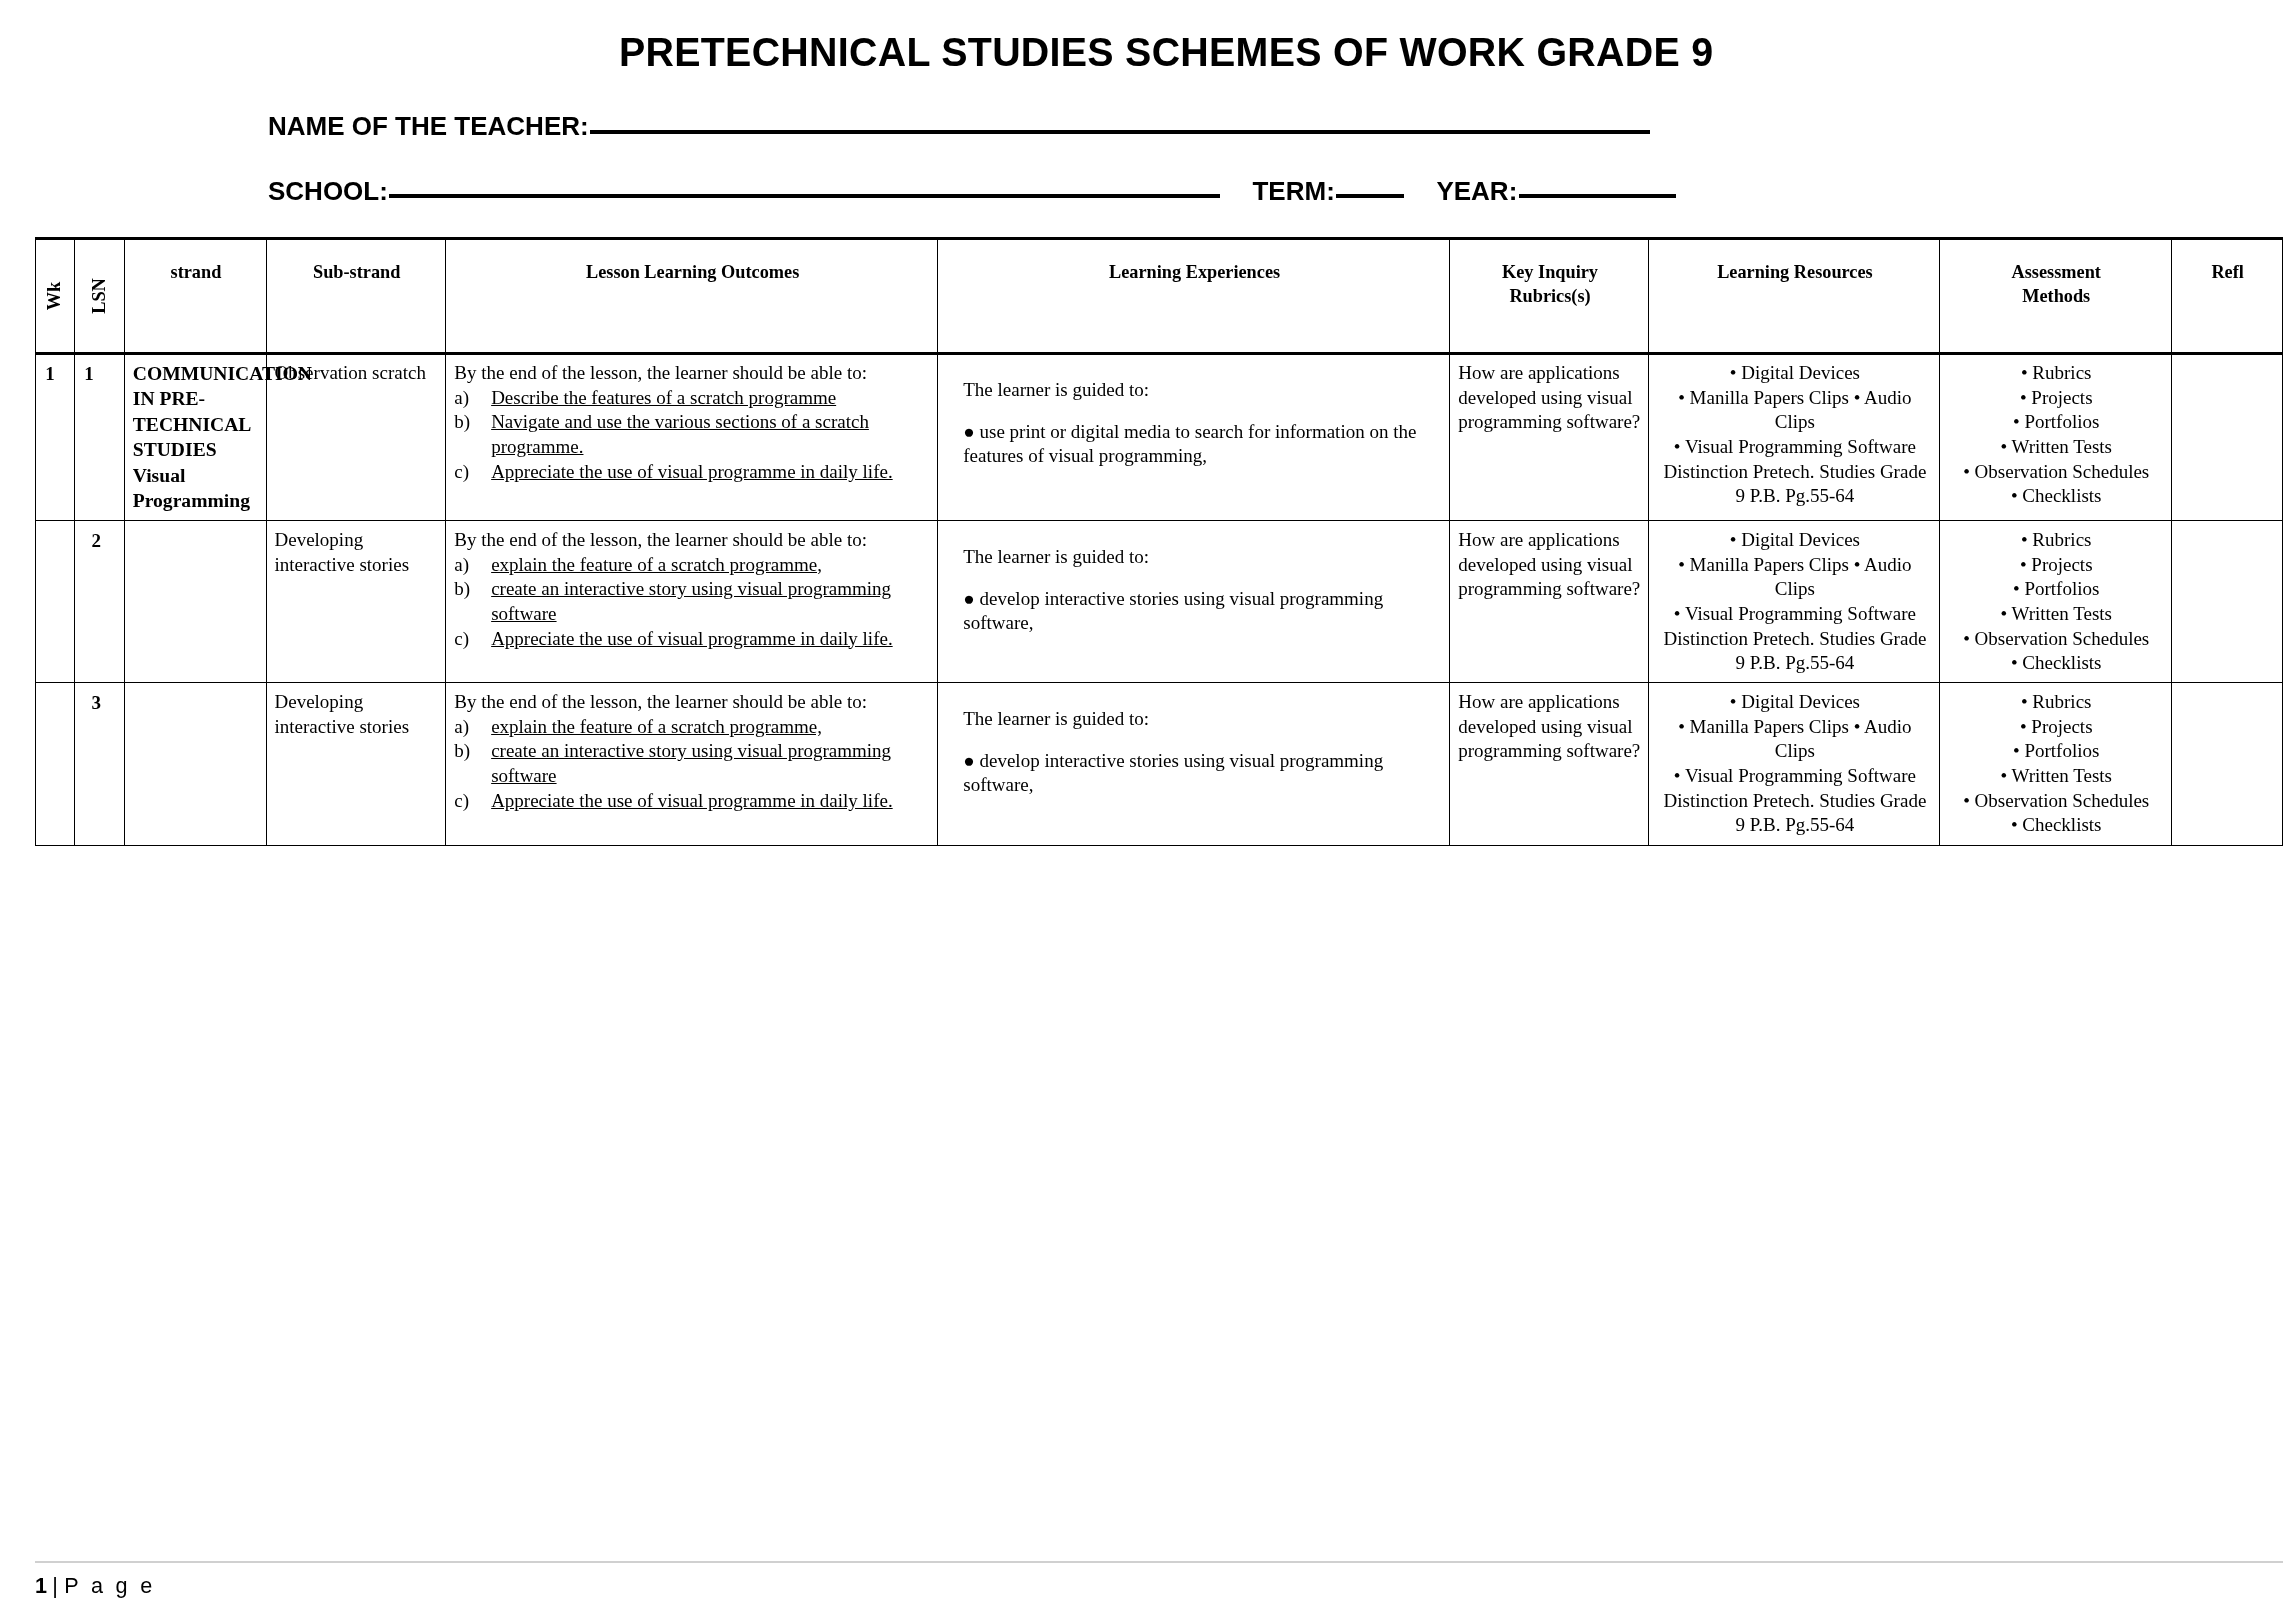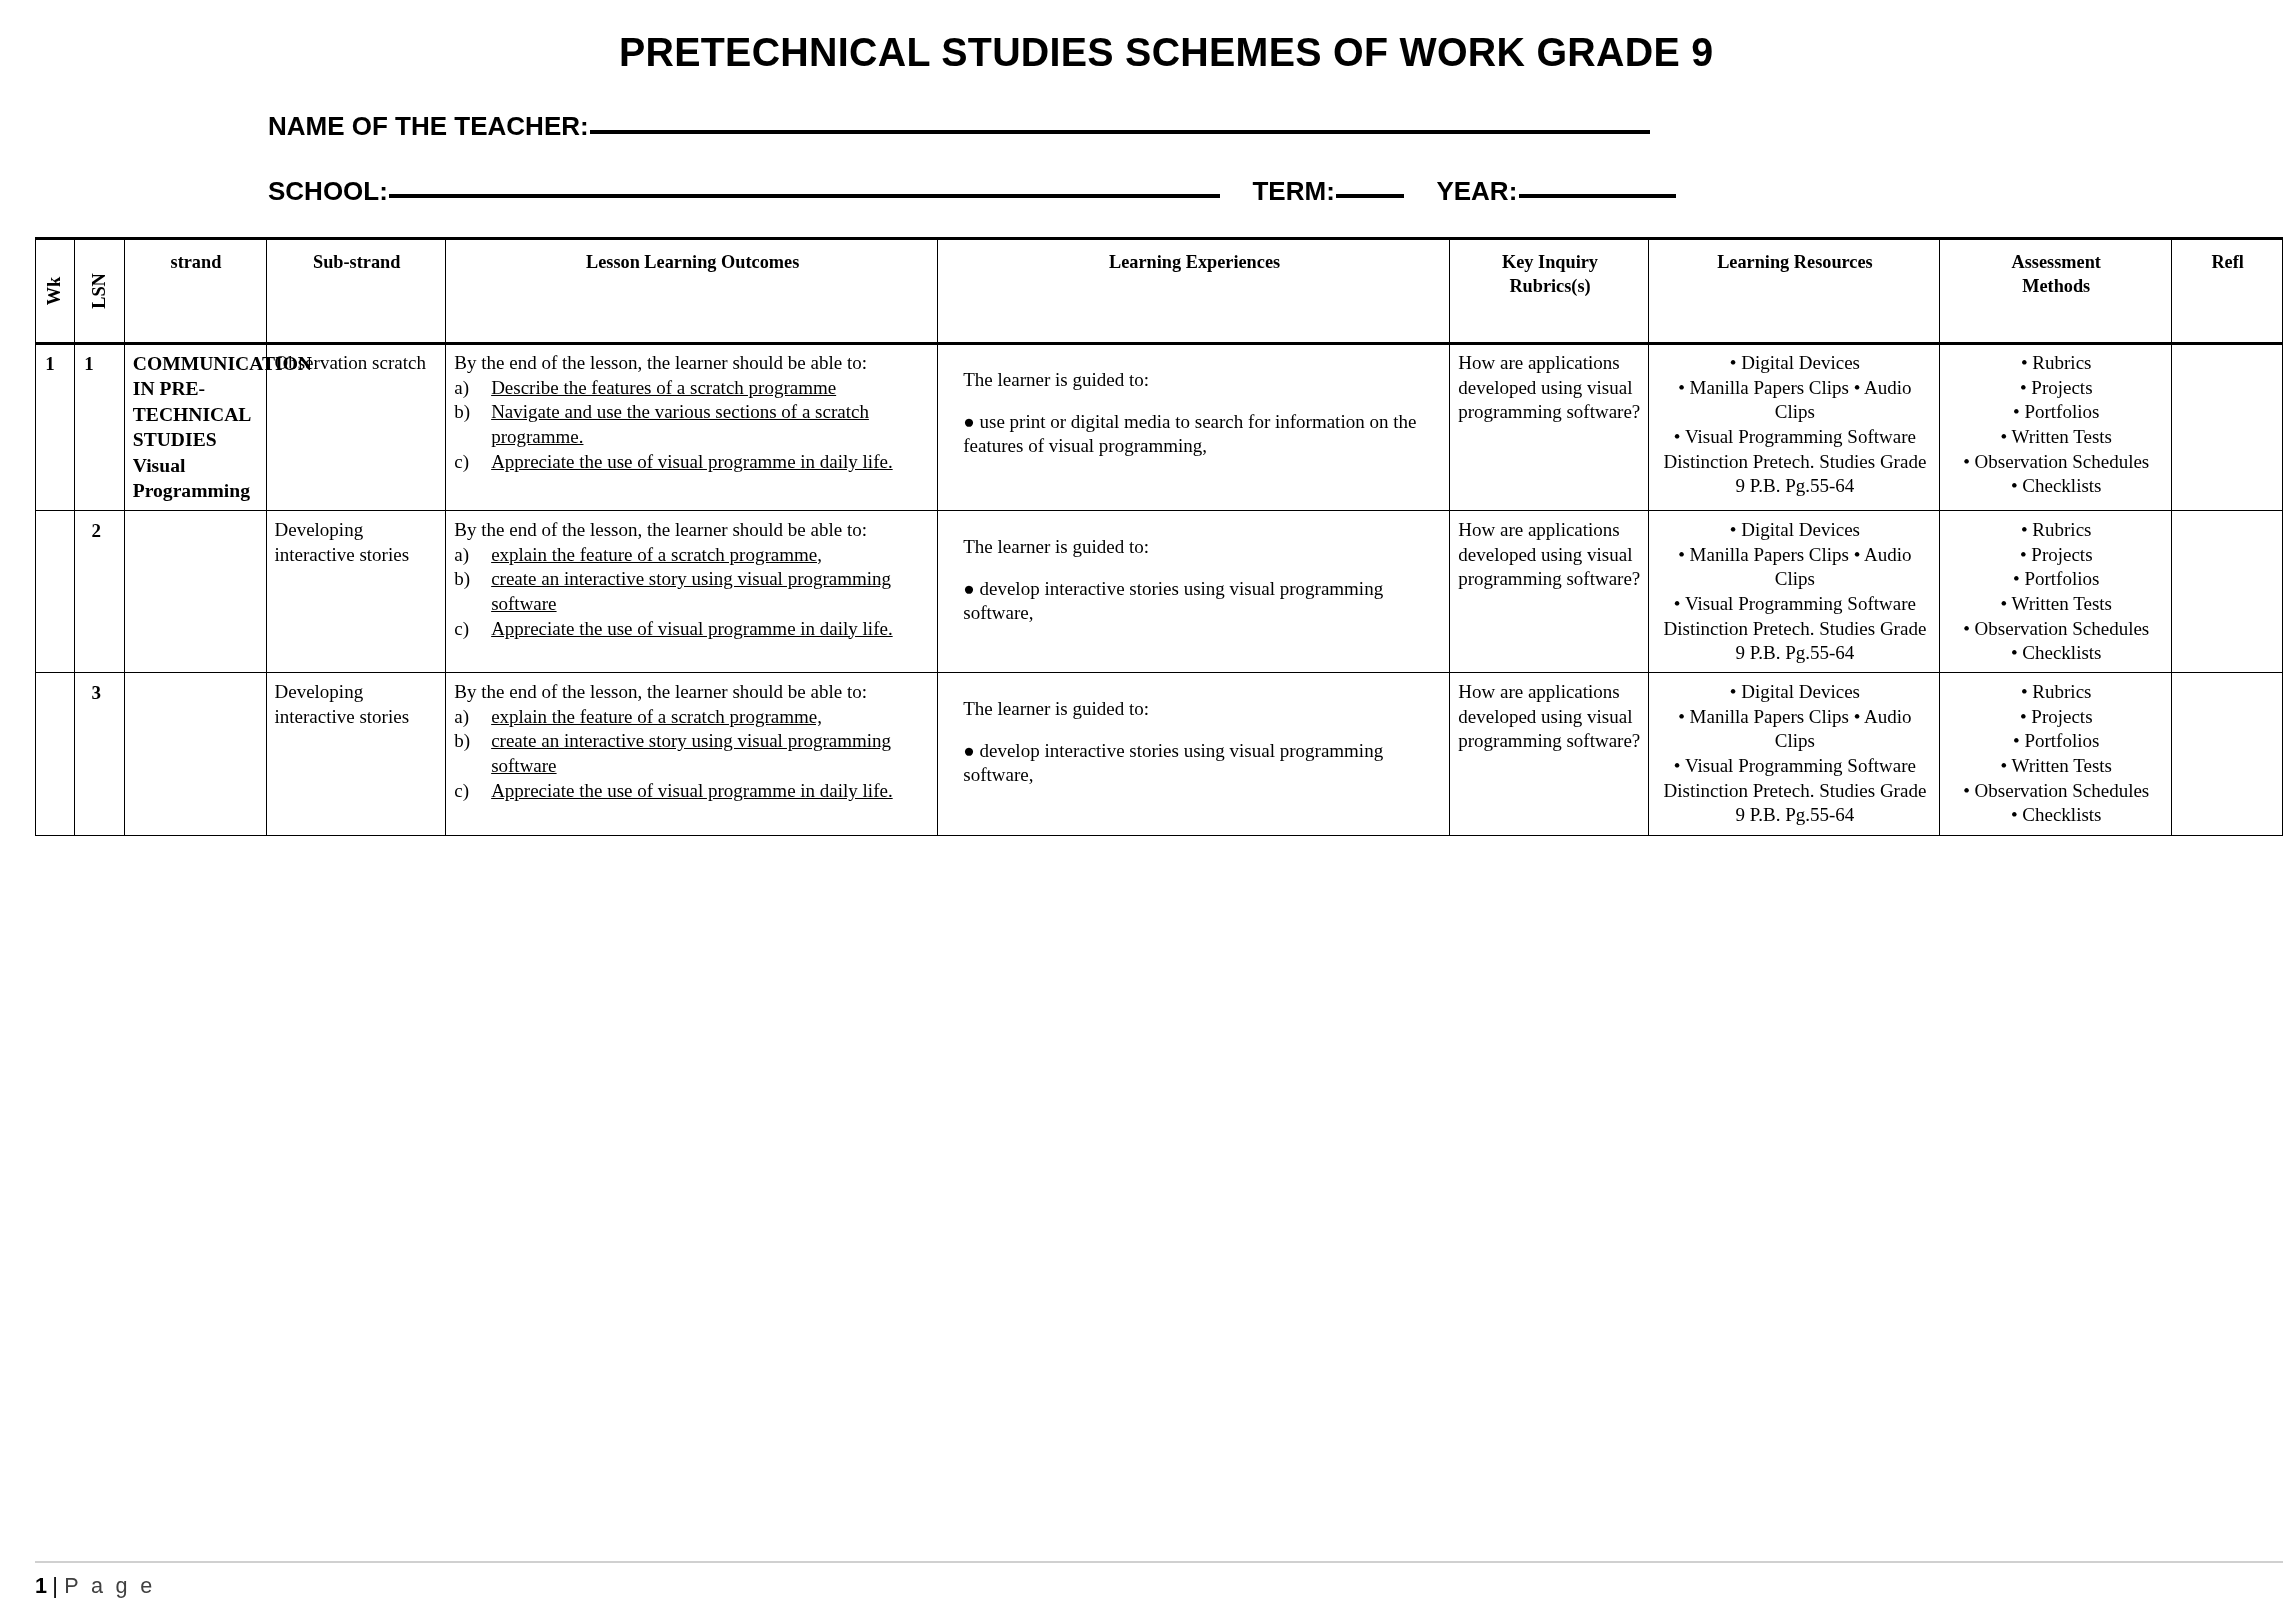--- a/index.html
+++ b/index.html
@@ -69,21 +69,21 @@
     text-align: left;
   }
   .scheme-table thead th {
     border-top: 3.3px solid #000;
     border-bottom: 3.3px solid #000;
     text-align: center;
     font-weight: bold;
     font-size: 18.3px;
     height: 84px;
     vertical-align: top;
-    padding-top: 11px;
+    padding-top: 21px;
   }
   .scheme-table thead th.vert {
     padding: 0;
     position: relative;
   }
   .vert-label {
     position: absolute;
     left: 50%;
     top: 50%;
     transform: translate(-50%, -50%) rotate(-90deg);
@@ -146,21 +146,21 @@
     width: 2248px;
     margin-bottom: 10.5px;
   }
   .footer-text {
     font-family: "Liberation Sans", sans-serif;
     font-size: 21.6px;
     white-space: nowrap;
   }
   .footer-num { font-weight: bold; color: #000; }
   .footer-sep { color: #000; margin: 0 6.5px 0 5.2px; }
-  .footer-page { color: #404040; letter-spacing: 3.3px; }
+  .footer-page { color: #000000; letter-spacing: 3.3px; }
 </style>
 </head>
 <body>
 
 <h1 class="doc-title">PRETECHNICAL STUDIES SCHEMES OF WORK GRADE 9</h1>
 
 <div class="field-line teacher">
   <span>NAME OF THE TEACHER:</span><span class="blank blank-teacher"></span>
 </div>
 

